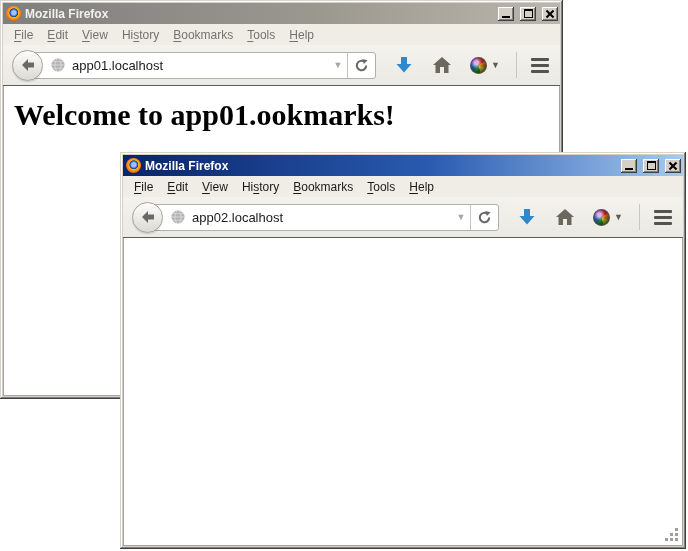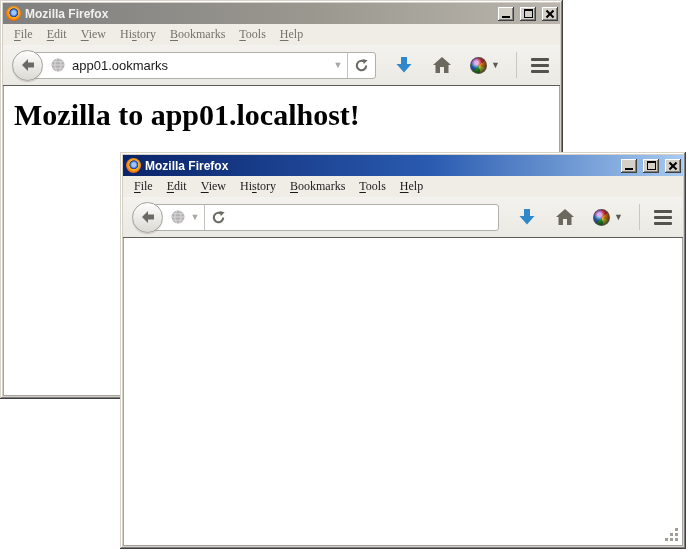--- a/index.html
+++ b/index.html
@@ -36,21 +36,21 @@
   .glyph-min { width: 8px; height: 2px; background: #000; margin-top: 7px; }
   .glyph-max { width: 9px; height: 9px; border: 1px solid #000; border-top-width: 2px; }
   .glyph-close { position: relative; width: 10px; height: 10px; }
   .glyph-close::before, .glyph-close::after { content: ""; position: absolute; left: 0px; top: 4px;
              width: 10px; height: 2px; background: #000; }
   .glyph-close::before { transform: rotate(45deg); }
   .glyph-close::after  { transform: rotate(-45deg); }
 
   
   .menubar { height: 21px; background: #f0ede7; display: flex; align-items: center;
-             font-size: 12px; padding-left: 4px; flex: 0 0 auto; font-family: Liberation Serif, serif; }
+             font-size: 12px; padding-left: 4px; flex: 0 0 auto; }
   .front .menubar { color: #1a1a1a; }
   .back  .menubar { color: #74726c; }
   .menu-item { padding: 2px 7px; white-space: nowrap; cursor: default; }
   .menu-item u { text-underline-offset: 2px; }
 
   
   .toolbar { height: 41px; background: linear-gradient(#f4f2ee, #ebe9e3);
              border-bottom: 1px solid #5f5d58; display: flex; align-items: center;
              padding: 0 9px; flex: 0 0 auto; }
   .back-btn { width: 31px; height: 31px; border-radius: 50%;
@@ -124,21 +124,21 @@
         </svg>
       </span>
       <span class="urlbar">
         <svg width="16" height="16" viewBox="0 0 16 16">
           <circle cx="8" cy="8" r="6.5" fill="#b3b1b1"></circle>
           <ellipse cx="8" cy="8" rx="3" ry="6.5" fill="none" stroke="#d9d7d7" stroke-width="1"></ellipse>
           <line x1="1.5" y1="8" x2="14.5" y2="8" stroke="#d9d7d7" stroke-width="1"></line>
           <line x1="2.5" y1="4.8" x2="13.5" y2="4.8" stroke="#d9d7d7" stroke-width="1"></line>
           <line x1="2.5" y1="11.2" x2="13.5" y2="11.2" stroke="#d9d7d7" stroke-width="1"></line>
         </svg>
-        <span class="url-text">app01.ookmarks</span>
+        <span class="url-text">app01.localhost</span>
         <span class="url-drop">▼</span>
         <span class="reload-seg">
           <svg width="15" height="15" viewBox="0 0 16 16">
             <path d="M13 8 A5 5 0 1 1 10.5 3.7" fill="none" stroke="#6b6963" stroke-width="2.2"></path>
             <path d="M9 1 L14.5 2.5 L10.5 6.5 Z" fill="#6b6963"></path>
           </svg>
         </span>
       </span>
       <span class="tool-icon">
         <svg width="20" height="20" viewBox="0 0 20 20">
@@ -155,21 +155,21 @@
         <span class="caret">▼</span>
       </span>
       <span class="vsep"></span>
       <span class="hamburger">
         <span></span>
           <span></span>
           <span></span>
       </span>
     </div>
     <div class="content">
-      <h1>Mozilla to app01.localhost!</h1>
+      <h1>Welcome to app01.ookmarks!</h1>
     </div>
   </div>
 
   <div class="window front">
     <div class="titlebar">
       <span class="app-icon"></span>
       <span class="title-text">Mozilla Firefox</span>
       <span class="win-btn">
           <span class="glyph-min"></span>
         </span>
@@ -196,20 +196,21 @@
         </svg>
       </span>
       <span class="urlbar">
         <svg width="16" height="16" viewBox="0 0 16 16">
           <circle cx="8" cy="8" r="6.5" fill="#b3b1b1"></circle>
           <ellipse cx="8" cy="8" rx="3" ry="6.5" fill="none" stroke="#d9d7d7" stroke-width="1"></ellipse>
           <line x1="1.5" y1="8" x2="14.5" y2="8" stroke="#d9d7d7" stroke-width="1"></line>
           <line x1="2.5" y1="4.8" x2="13.5" y2="4.8" stroke="#d9d7d7" stroke-width="1"></line>
           <line x1="2.5" y1="11.2" x2="13.5" y2="11.2" stroke="#d9d7d7" stroke-width="1"></line>
         </svg>
+        <span class="url-text">app02.localhost</span>
         <span class="url-drop">▼</span>
         <span class="reload-seg">
           <svg width="15" height="15" viewBox="0 0 16 16">
             <path d="M13 8 A5 5 0 1 1 10.5 3.7" fill="none" stroke="#6b6963" stroke-width="2.2"></path>
             <path d="M9 1 L14.5 2.5 L10.5 6.5 Z" fill="#6b6963"></path>
           </svg>
         </span>
       </span>
       <span class="tool-icon">
         <svg width="20" height="20" viewBox="0 0 20 20">

